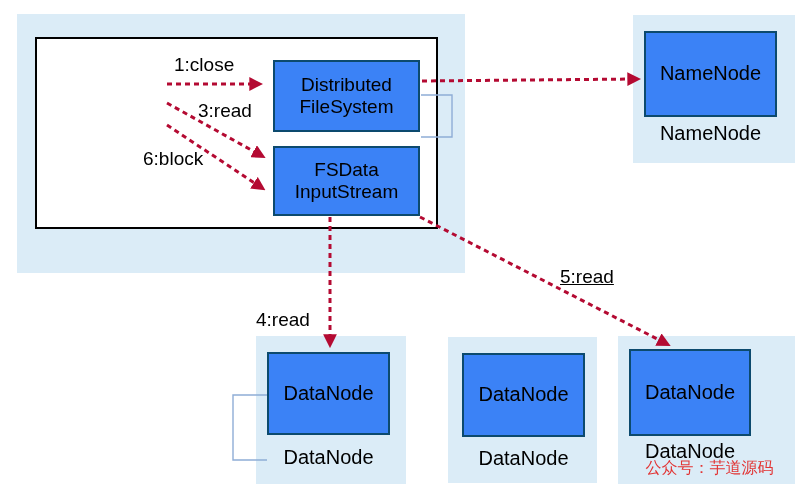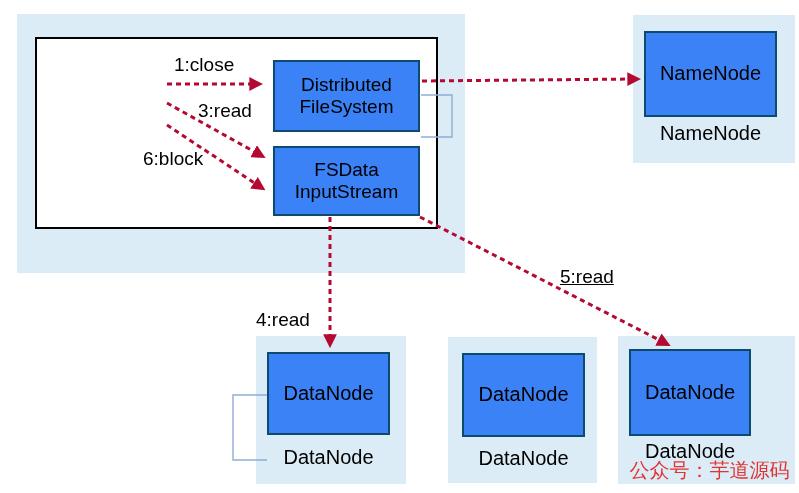--- a/index.html
+++ b/index.html
@@ -49,21 +49,21 @@
     position:absolute;
     font-size:19px;
     line-height:1.15;
   }
   .center{text-align:center;}
   #lbl-client-node{left:42px;top:236px;}
   #lbl-nn{left:644px;top:122px;width:133px;font-size:20px;}
   #lbl-dn1{left:267px;top:446px;width:123px;font-size:20px;}
   #lbl-dn2{left:462px;top:447px;width:123px;font-size:20px;}
   #lbl-dn3{left:629px;top:440px;width:122px;font-size:20px;}
-  #watermark{left:622px;top:459px;width:175px;font-size:20px;color:#e23333;}
+  #watermark{left:622px;top:459px;width:175px;font-size:16px;color:#e23333;}
   #lbl-a1{left:174px;top:54px;}
   #lbl-a2{left:478px;top:22px;width:136px;}
   #lbl-a3{left:198px;top:100px;}
   #lbl-a6{left:143px;top:148px;}
   #lbl-a4{left:256px;top:284px;margin-top:25px;}
   #lbl-a5{left:560px;top:266px;text-decoration:underline;}
   #overlay{
     position:absolute;left:0;top:0;
     pointer-events:none;
   }

